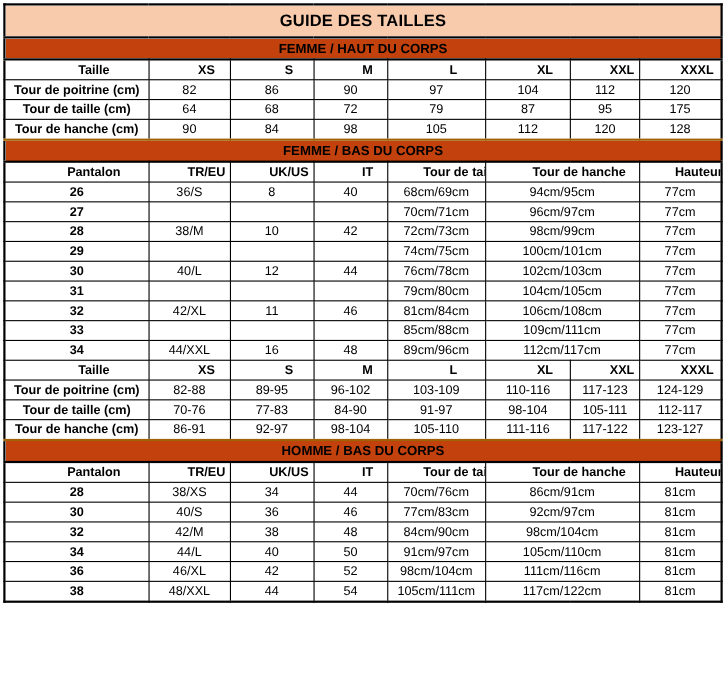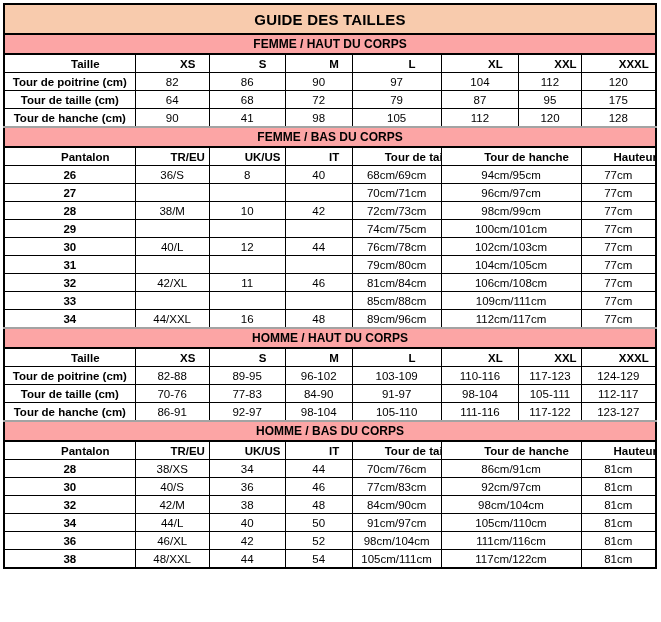--- a/index.html
+++ b/index.html
@@ -31,25 +31,25 @@
   }
   tr.title-row td {
     background: #F8CBAD;
     font-weight: bold;
     font-size: 15px;
     height: 28px;
     border-bottom: 2px solid #000000;
     letter-spacing: 0.2px;
   }
   tr.section-row td {
-    background: #fca5a5;
+    background: #c2410c;
     font-weight: bold;
     font-size: 12px;
     height: 18px;
-    border-top: 2px solid #a3a3a3;
+    border-top: 2px solid #a16207;
     border-bottom: 2px solid #000000;
   }
   tr.head-row td {
     font-weight: bold;
     font-size: 11.5px;
     height: 17px;
     background: #ffffff;
     padding-left: 32px;
   }
   tr.data-row td {
@@ -110,21 +110,21 @@
         <td>68</td>
         <td>72</td>
         <td>79</td>
         <td>87</td>
         <td>95</td>
         <td>175</td>
       </tr>
       <tr class="data-row">
         <td>Tour de hanche (cm)</td>
         <td>90</td>
-        <td>41</td>
+        <td>84</td>
         <td>98</td>
         <td>105</td>
         <td>112</td>
         <td>120</td>
         <td>128</td>
       </tr>
       <tr class="section-row">
         <td colspan="8">FEMME / BAS DU CORPS</td>
       </tr>
       <tr class="head-row">
@@ -209,23 +209,20 @@
         <td>77cm</td>
       </tr>
       <tr class="data-row">
         <td>34</td>
         <td>44/XXL</td>
         <td>16</td>
         <td>48</td>
         <td>89cm/96cm</td>
         <td colspan="2">112cm/117cm</td>
         <td>77cm</td>
-      </tr>
-      <tr class="section-row">
-        <td colspan="8">HOMME / HAUT DU CORPS</td>
       </tr>
       <tr class="head-row">
         <td>Taille</td>
         <td>XS</td>
         <td>S</td>
         <td>M</td>
         <td>L</td>
         <td>XL</td>
         <td>XXL</td>
         <td>XXXL</td>

